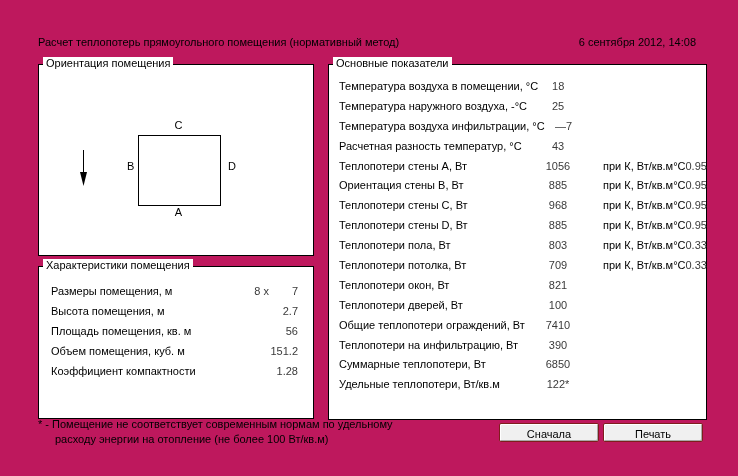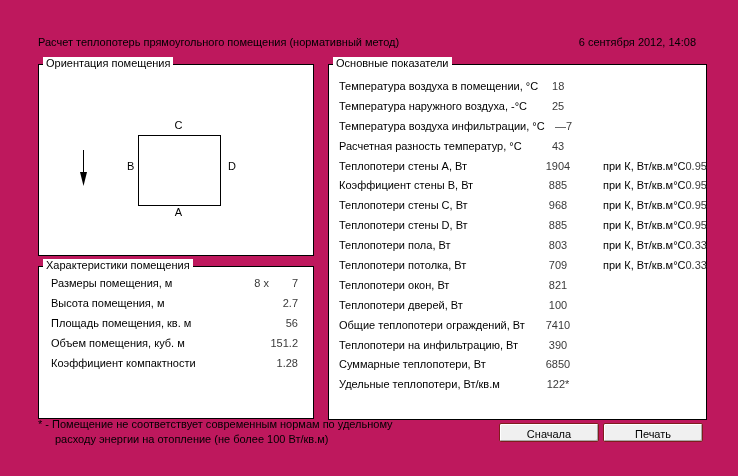--- a/index.html
+++ b/index.html
@@ -15,21 +15,21 @@
   .room-rect{position:absolute;left:99px;top:70px;width:81px;height:69px;border:1px solid #000;}
   .wl{position:absolute;white-space:nowrap;}
   .wl-c{left:99px;top:54px;width:81px;text-align:center;}
   .wl-a{left:99px;top:141px;width:81px;text-align:center;}
   .wl-b{left:88px;top:95px;}
   .wl-d{left:189px;top:95px;}
   .north-arrow{position:absolute;left:40px;top:85px;}
 
   .characteristics{left:38px;top:258px;width:274px;height:151px;}
   .char-rows{position:absolute;left:12px;right:15px;top:10px;}
-  .char-rows .row{height:20px;display:flex;align-items:flex-start;white-space:nowrap;}
+  .char-rows .row{height:20px;display:flex;align-items:flex-end;white-space:nowrap;}
   .char-rows .lbl{flex:1;}
   .char-rows .pre{margin-right:4px;color:#3a3a3a;}
   .char-rows .val{min-width:25px;text-align:right;color:#3a3a3a;}
 
   .indicators{left:328px;top:56px;width:377px;height:354px;}
   .ind-rows{position:absolute;left:10px;right:10px;top:11px;}
   .ind-rows .row{height:19.9px;display:flex;align-items:center;white-space:nowrap;}
   .ind-rows .lbl{flex:1;}
   .ind-rows .val{width:40px;text-align:center;color:#3a3a3a;}
   .kcol{width:118px;display:flex;justify-content:space-between;padding-left:25px;box-sizing:border-box;}
@@ -124,28 +124,28 @@
       <div class="row">
         <span class="lbl">Расчетная разность температур, °С</span>
         <span class="val">43</span>
         <span class="kcol">
           <span class="klbl"></span>
           <span class="kval"></span>
         </span>
       </div>
       <div class="row">
         <span class="lbl">Теплопотери стены А, Вт</span>
-        <span class="val">1904</span>
-        <span class="kcol">
-          <span class="klbl">при К, Вт/кв.м°С</span>
-          <span class="kval">0.95</span>
-        </span>
-      </div>
-      <div class="row">
-        <span class="lbl">Коэффициент стены В, Вт</span>
+        <span class="val">1056</span>
+        <span class="kcol">
+          <span class="klbl">при К, Вт/кв.м°С</span>
+          <span class="kval">0.95</span>
+        </span>
+      </div>
+      <div class="row">
+        <span class="lbl">Ориентация стены В, Вт</span>
         <span class="val">885</span>
         <span class="kcol">
           <span class="klbl">при К, Вт/кв.м°С</span>
           <span class="kval">0.95</span>
         </span>
       </div>
       <div class="row">
         <span class="lbl">Теплопотери стены С, Вт</span>
         <span class="val">968</span>
         <span class="kcol">

